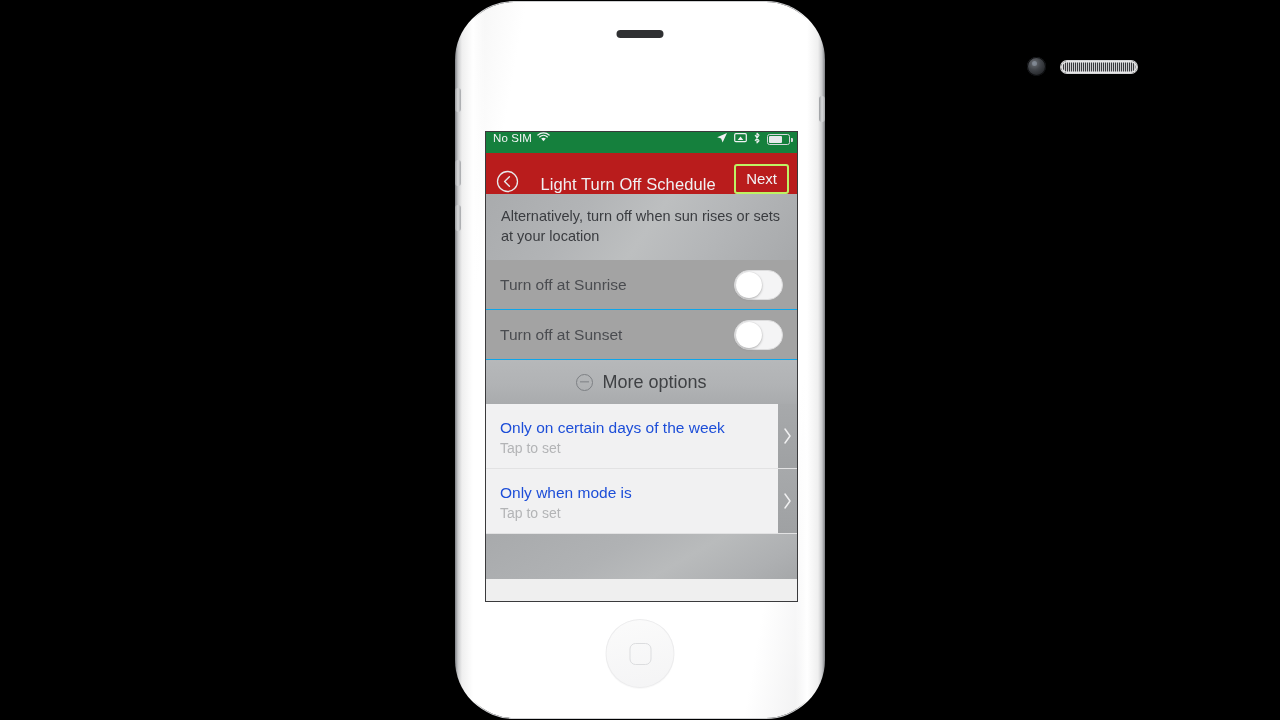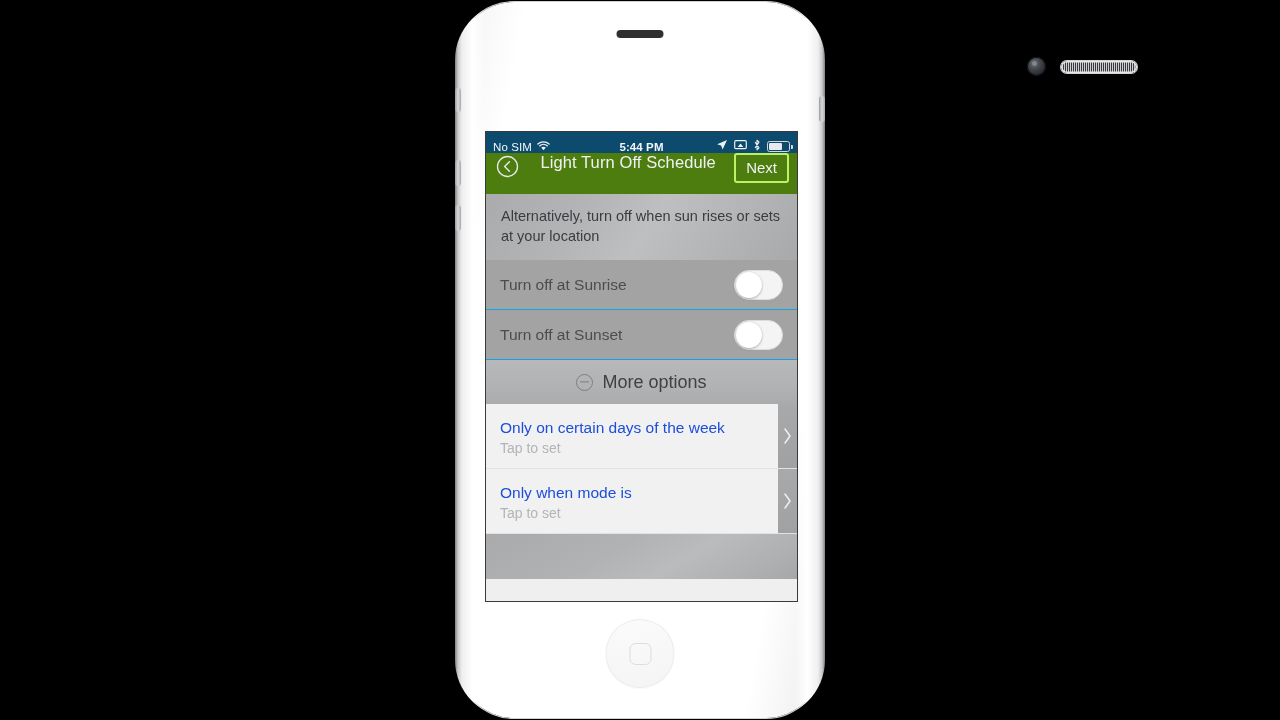--- a/index.html
+++ b/index.html
@@ -76,36 +76,36 @@
   
   #screen {
     position:absolute; left:486px; top:132px;
     width:311px; height:469px;
     background:#efefef; overflow:hidden;
     box-shadow:0 0 0 1px #3a3a3c;
   }
 
   
   #status-bar {
-    height:21px; background:#0c4a6e; color:#f4f5f7;
-    display:flex; align-items:flex-end; position:relative;
+    height:21px; background:#15803d; color:#f4f5f7;
+    display:flex; align-items:flex-start; position:relative;
     font-size:11.5px; letter-spacing:.1px;
   }
   #sb-left { display:flex; align-items:center; gap:5px; padding-left:7px; }
   #sb-center { position:absolute; left:0; right:0; text-align:center; font-weight:bold; font-size:11.5px;margin-top:30px; }
   #sb-right { margin-left:auto; display:flex; align-items:center; gap:6px; padding-right:7px; position:relative; z-index:2; }
   .wifi-icon { display:block; }
   .battery { width:23px; height:11px; border:1.3px solid #d6d8dc; border-radius:2.5px; position:relative; }
   .battery::after { content:""; position:absolute; right:-3.5px; top:3px; width:2px; height:4px; background:#d6d8dc; border-radius:0 1px 1px 0; }
   .battery-fill { position:absolute; left:1px; top:1px; bottom:1px; width:62%; background:#e7e9ec; border-radius:1px; }
 
   
   #nav-bar {
-    height:41px; background:#4d7c0f; color:#fff;
-    display:flex; align-items:flex-start; position:relative; padding:0 8px;
+    height:41px; background:#b91c1c; color:#fff;
+    display:flex; align-items:flex-end; position:relative; padding:0 8px;
   }
   #back-button { width:26px; height:26px; flex:0 0 auto; display:flex; align-items:center; justify-content:center; }
   #nav-title { flex:1; text-align:center; font-size:16.5px; color:#f0f1f3; letter-spacing:.1px; padding-left:2px; }
   #next-button {
     border:2px solid #bef264; border-radius:3px;
     padding:5px 10px 6px; font-size:15px; color:#f2f3f5;
     background:transparent; line-height:1;
   }
 
   

